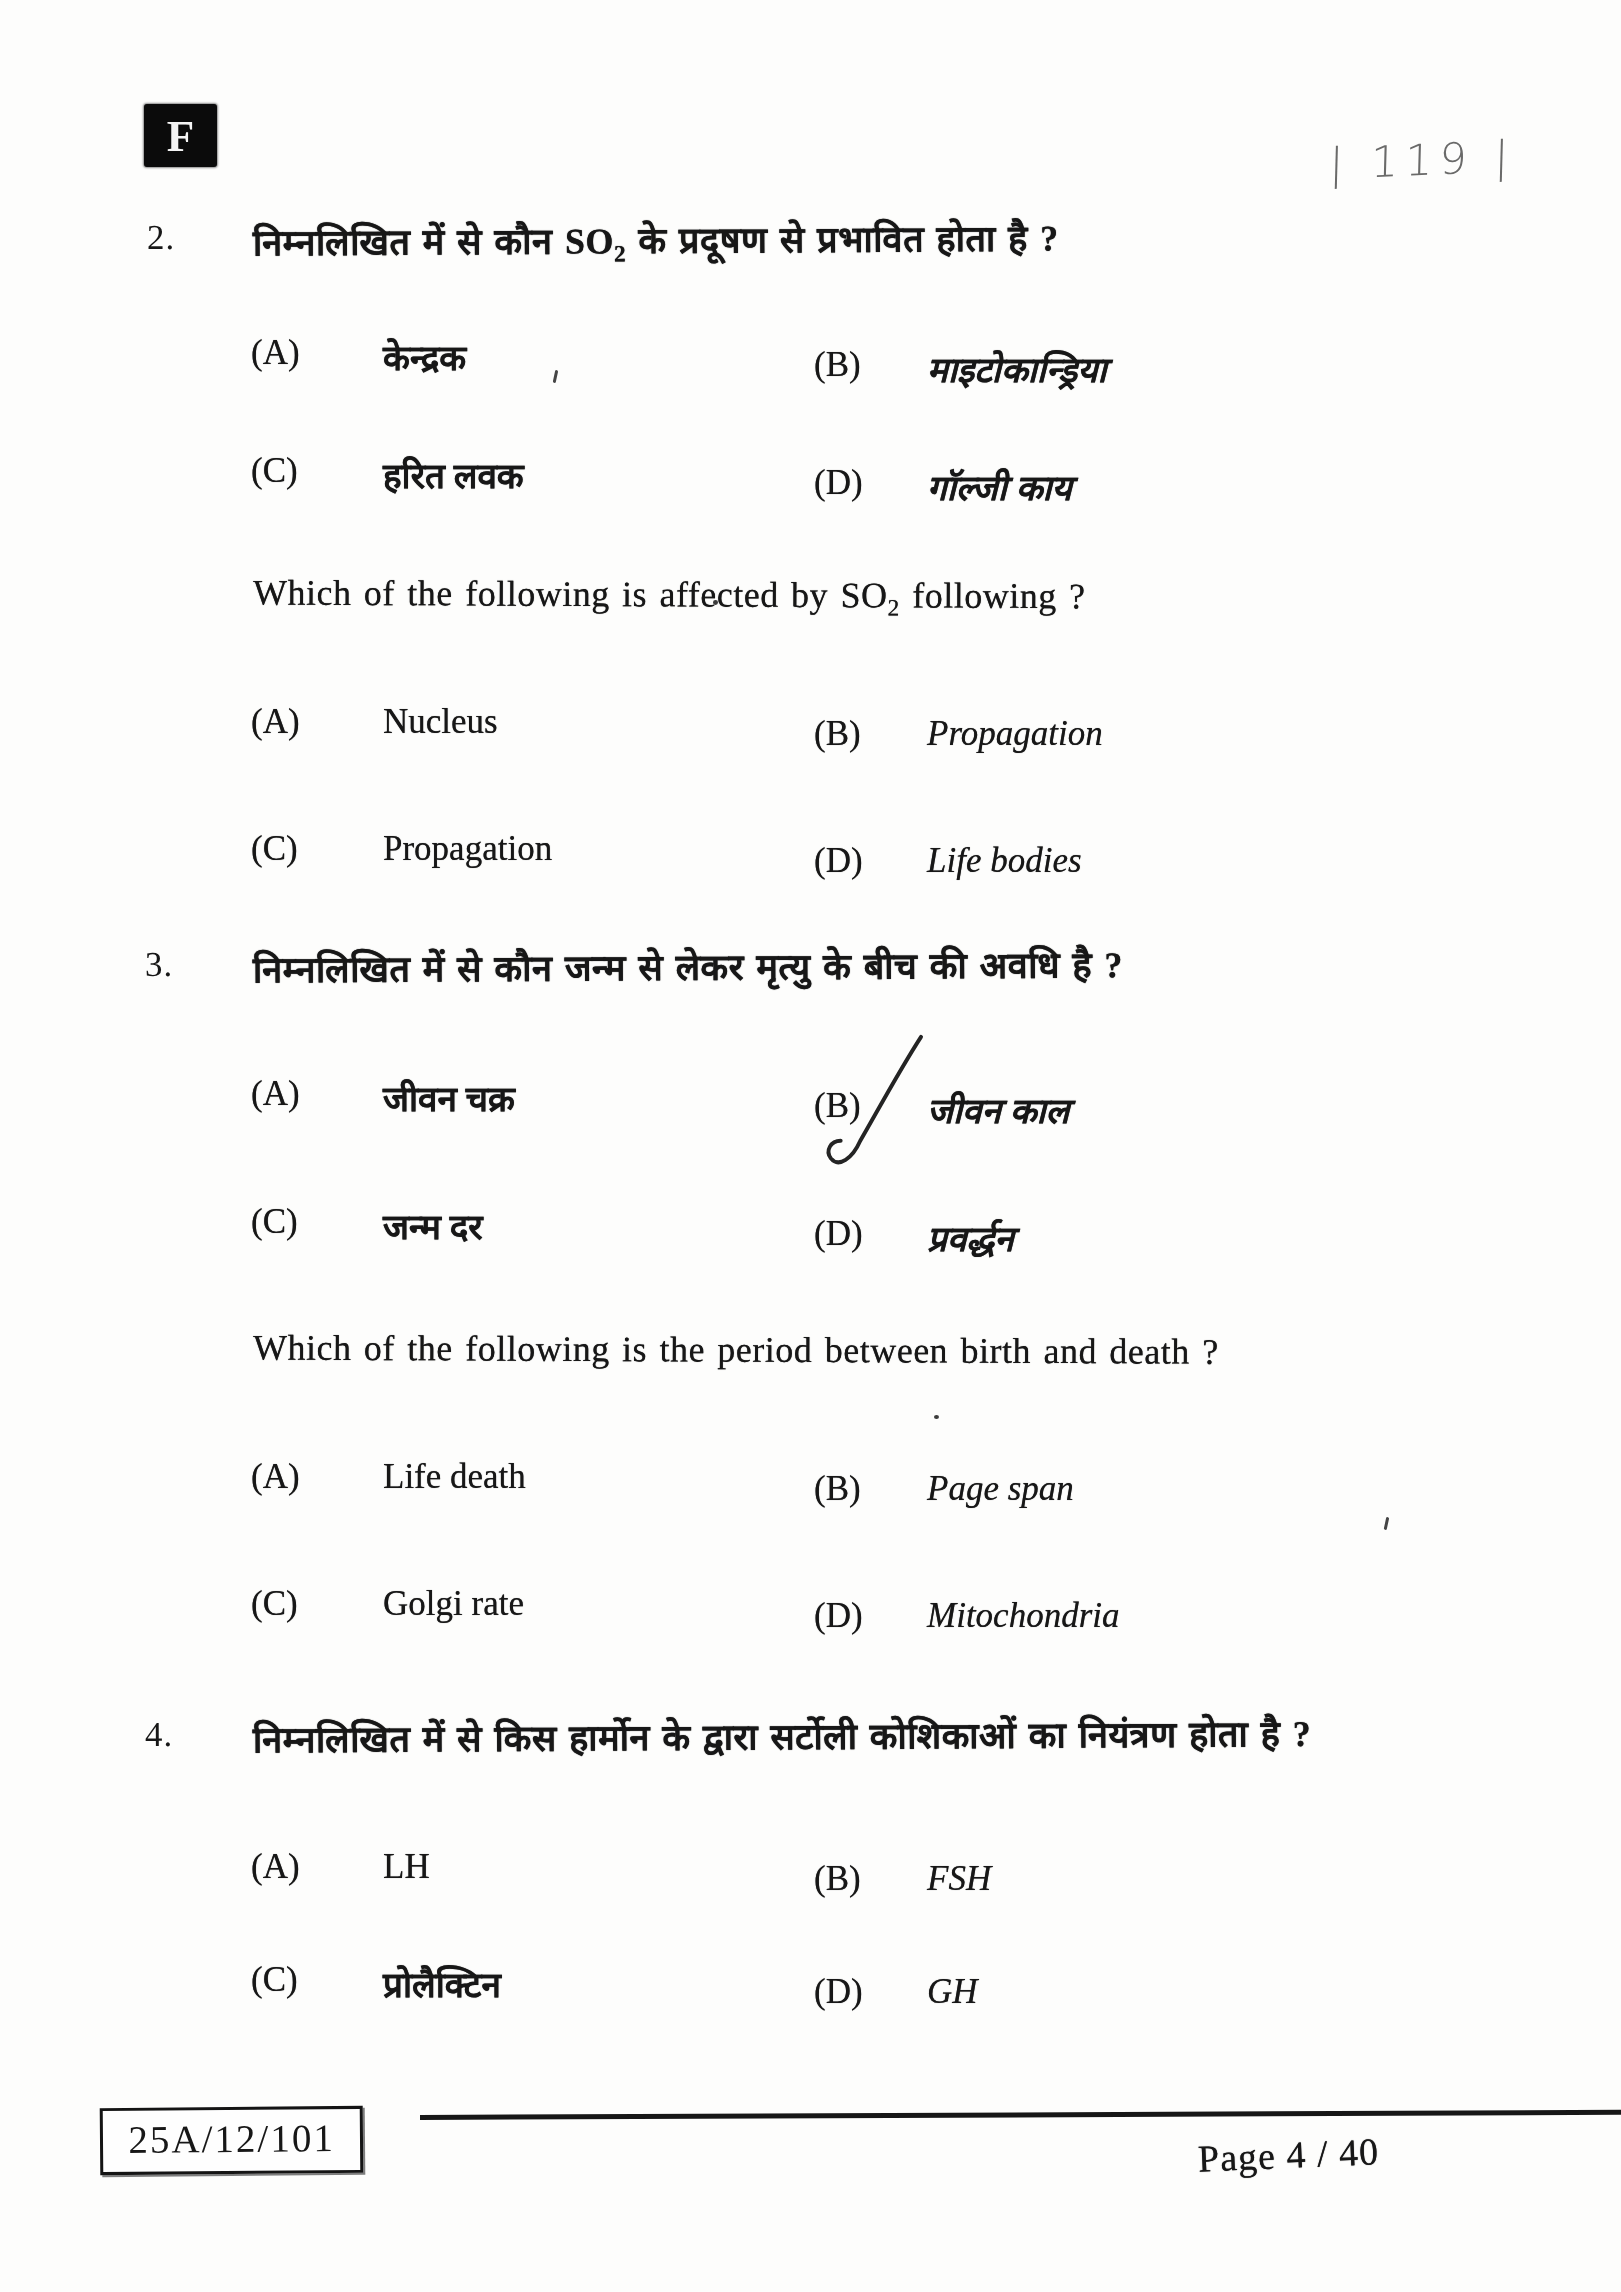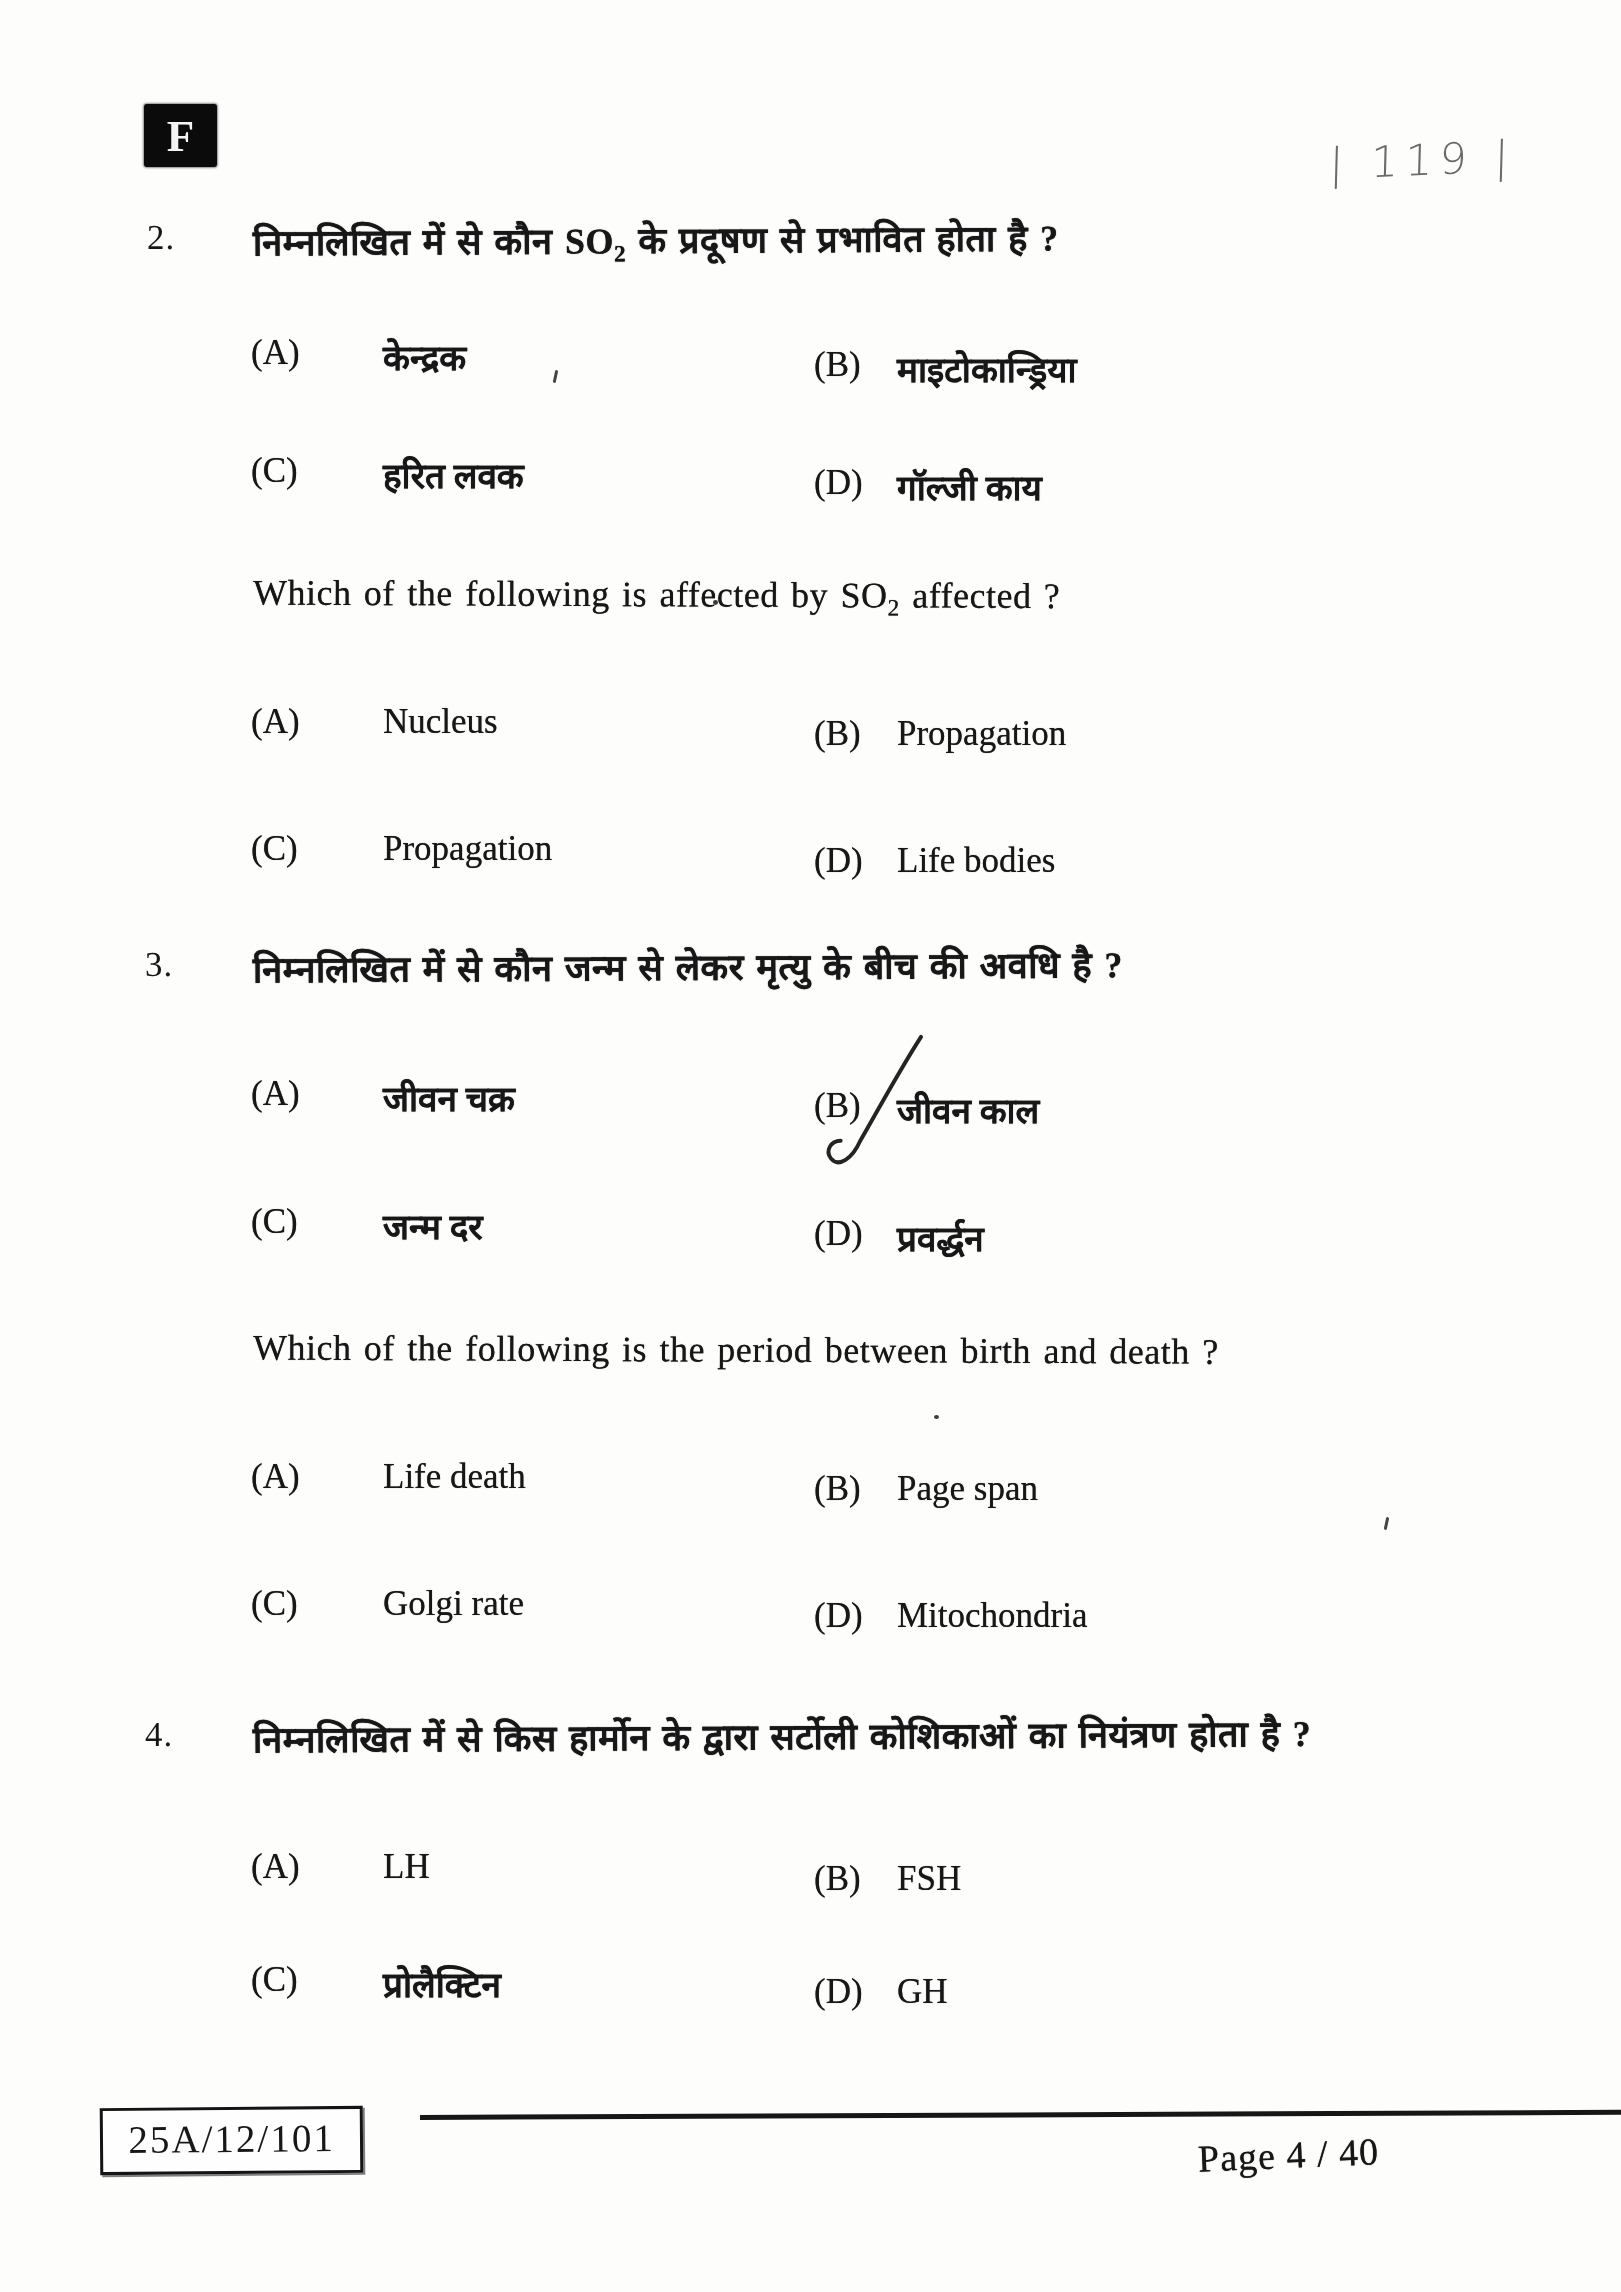--- a/index.html
+++ b/index.html
@@ -13,21 +13,21 @@
   .row{position:absolute;left:0;width:1621px;height:69px;white-space:nowrap;}
   .qnum{position:absolute;font-size:35px;letter-spacing:1px;}
   .qtext{position:absolute;font-size:36px;letter-spacing:0.5px;word-spacing:2.9px;
          text-shadow:0 0 0.7px rgba(10,10,10,0.85);}
   .hindi{font-weight:600;text-shadow:0 0 0.9px rgba(10,10,10,0.9);}
   .eng{font-weight:500;}
   .olabel,.otext{position:absolute;font-size:35px;text-shadow:0 0 0.7px rgba(10,10,10,0.8);}
   .colA{left:251px;}
   .colAt{left:363px;margin-left:20px;}
   .colB{left:814px;}
-  .colBt{left:897px;}
+  .colBt{left:927px;font-style:italic;}
   .dropB{margin-top:11.8px;}
   sub{font-size:23.5px;}
   .tiltL{transform:rotate(-0.35deg);}
   .tiltR{transform:rotate(0.25deg);}
 
   .f-badge{
     left:144px;top:104px;width:73px;height:63px;
     background:#0b0b0b;color:#f4f4f4;
     display:flex;align-items:center;justify-content:center;
     font-size:45px;font-weight:bold;border-radius:2.9px;
@@ -84,21 +84,21 @@
 </div>
 
 <div class="row" style="top:451px">
   <span class="olabel colA">(C)</span>
   <span class="otext colAt hindi">हरित लवक</span>
   <span class="olabel colB dropB">(D)</span>
   <span class="otext colBt hindi dropB">गॉल्जी काय</span>
 </div>
 
 <div class="row tiltR" style="top:574px">
-  <span class="qtext eng" style="left:253px"><span>Which of the following is affected by SO</span><sub>2</sub><span> affected ?</span></span>
+  <span class="qtext eng" style="left:253px"><span>Which of the following is affected by SO</span><sub>2</sub><span> following ?</span></span>
 </div>
 
 <div class="row" style="top:702px">
   <span class="olabel colA">(A)</span>
   <span class="otext colAt eng">Nucleus</span>
   <span class="olabel colB dropB">(B)</span>
   <span class="otext colBt eng dropB">Propagation</span>
 </div>
 
 <div class="row" style="top:829px">

